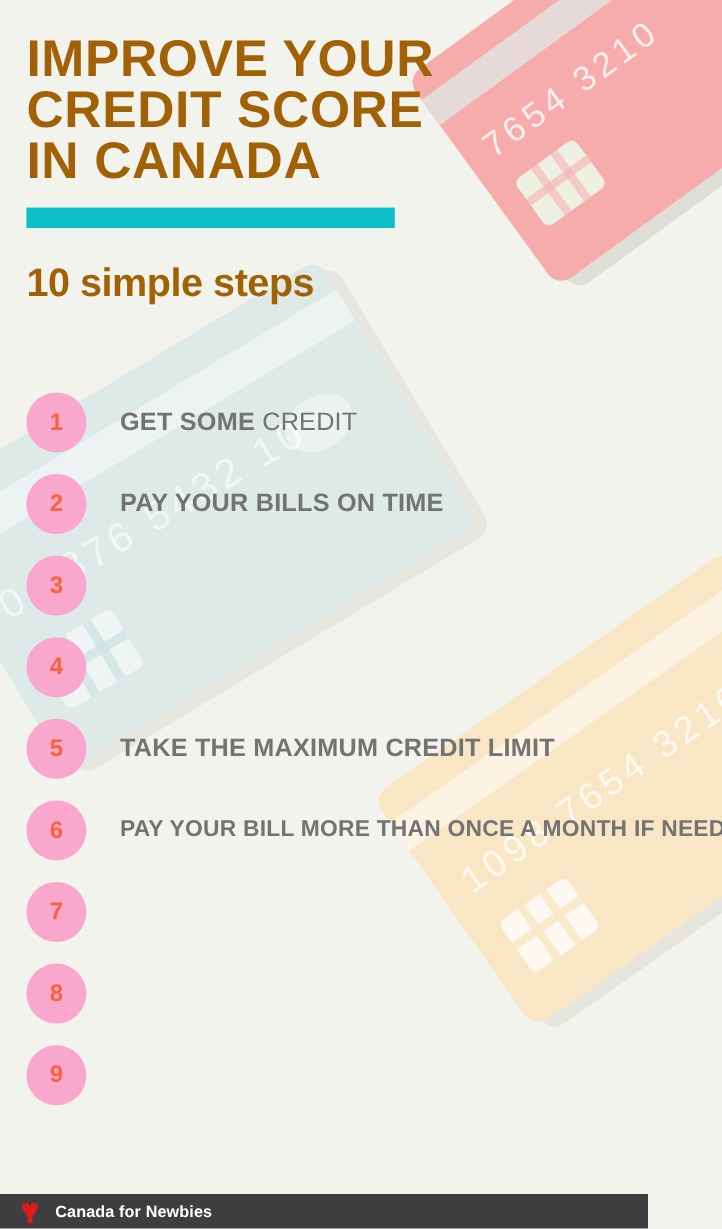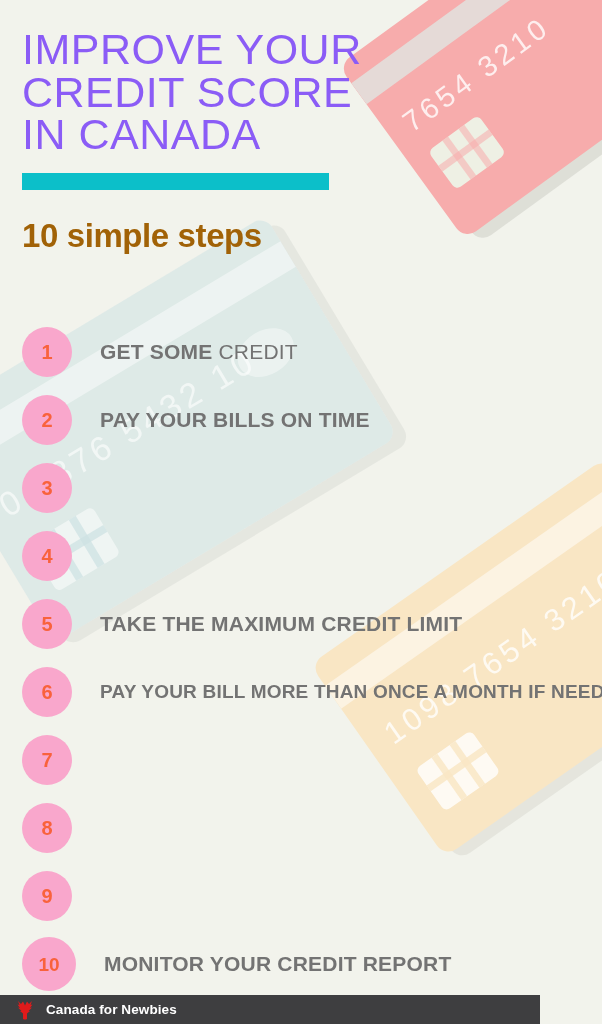--- a/index.html
+++ b/index.html
@@ -92,22 +92,22 @@
   #card-cream .stripe { left:0; top:26px; width:360px; height:28px; background:rgba(255,255,255,0.50); }
   #card-cream .digits { left:22px; top:86px; font-size:31px; color:rgba(255,255,255,0.78); }
   #card-cream .chip { left:26px; top:146px; width:68px; height:52px; background:rgba(255,255,255,0.80); }
   #card-cream .chipline.h { left:26px; top:166px; width:68px; height:7px; background:rgba(249,230,196,0.85); }
   #card-cream .chipline.v1 { left:46px; top:146px; width:7px; height:52px; background:rgba(249,230,196,0.85); }
   #card-cream .chipline.v2 { left:68px; top:146px; width:7px; height:52px; background:rgba(249,230,196,0.85); }
 
   
   #header { position:absolute; left:22px; top:28px; z-index:5; }
   #title {
-    color:#8b5cf6;
-    font-weight:normal;
+    color:#a16207;
+    font-weight:bold;
     font-size:43px;
     line-height:0.99;
     letter-spacing:0.5px;
     text-transform:uppercase;
     white-space:pre-line;
   }
   #divider {
     margin-top:17px;
     width:307px; height:17px;
     background:#0cbfc9;
@@ -247,24 +247,20 @@
       </div>
       <div class="step">
         <div class="badge">7</div>
       </div>
       <div class="step">
         <div class="badge">8</div>
       </div>
       <div class="step small">
         <div class="badge">9</div>
       </div>
-      <div class="step">
-        <div class="badge wide">10</div>
-        <div class="step-text"><span class="b">MONITOR YOUR CREDIT REPORT</span></div>
-      </div>
     </div>
 
   <div id="footer">
     <svg id="footer-logo" viewBox="0 0 48 40">
       <g fill="#e01b1b">
         <path d="M10 2 L13 10 L9 9 L14 16 L10 15 L17 22 L14 22 L20 27 L20 38 L28 38 L28 27 L34 22 L31 22 L38 15 L34 16 L39 9 L35 10 L38 2 L32 8 L28 3 L24 11 L20 3 L16 8 Z"></path>
         <rect x="21" y="26" width="6" height="13"></rect>
       </g>
     </svg>
     <span id="footer-text">Canada for Newbies</span>

